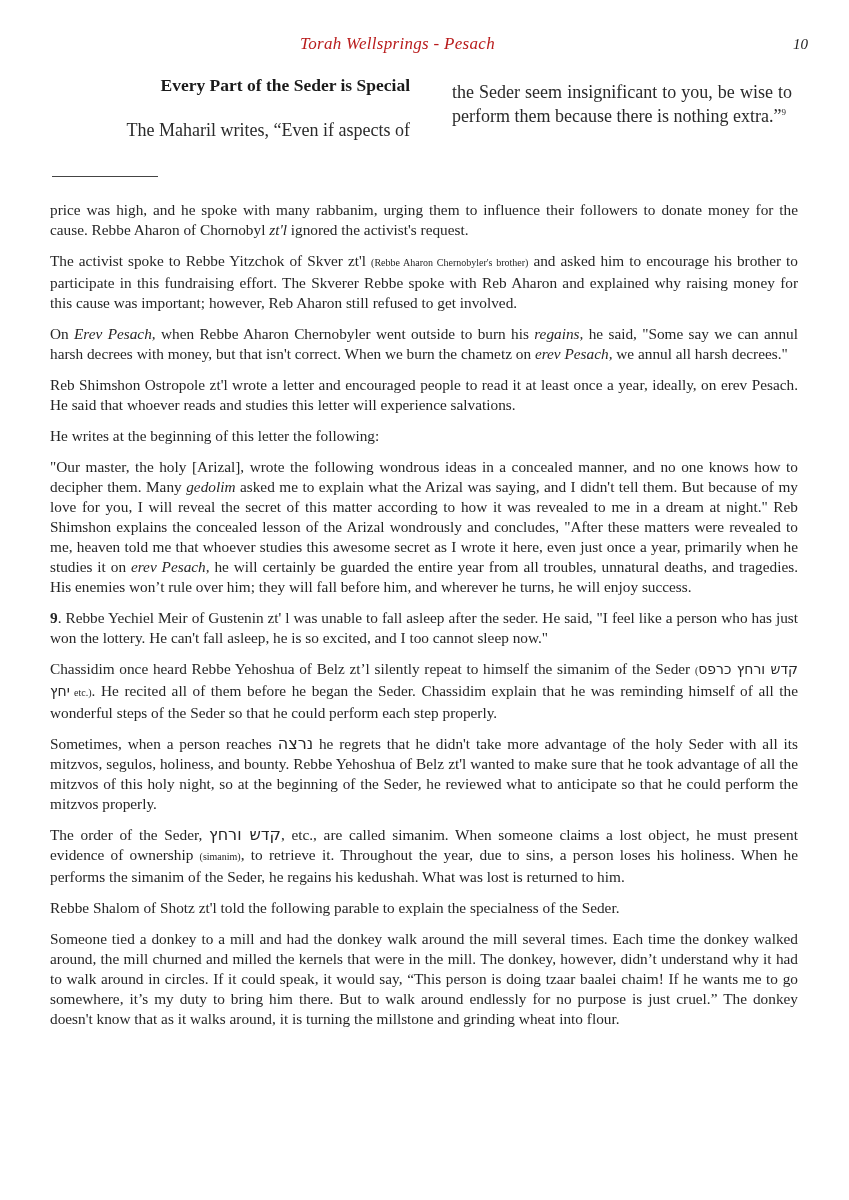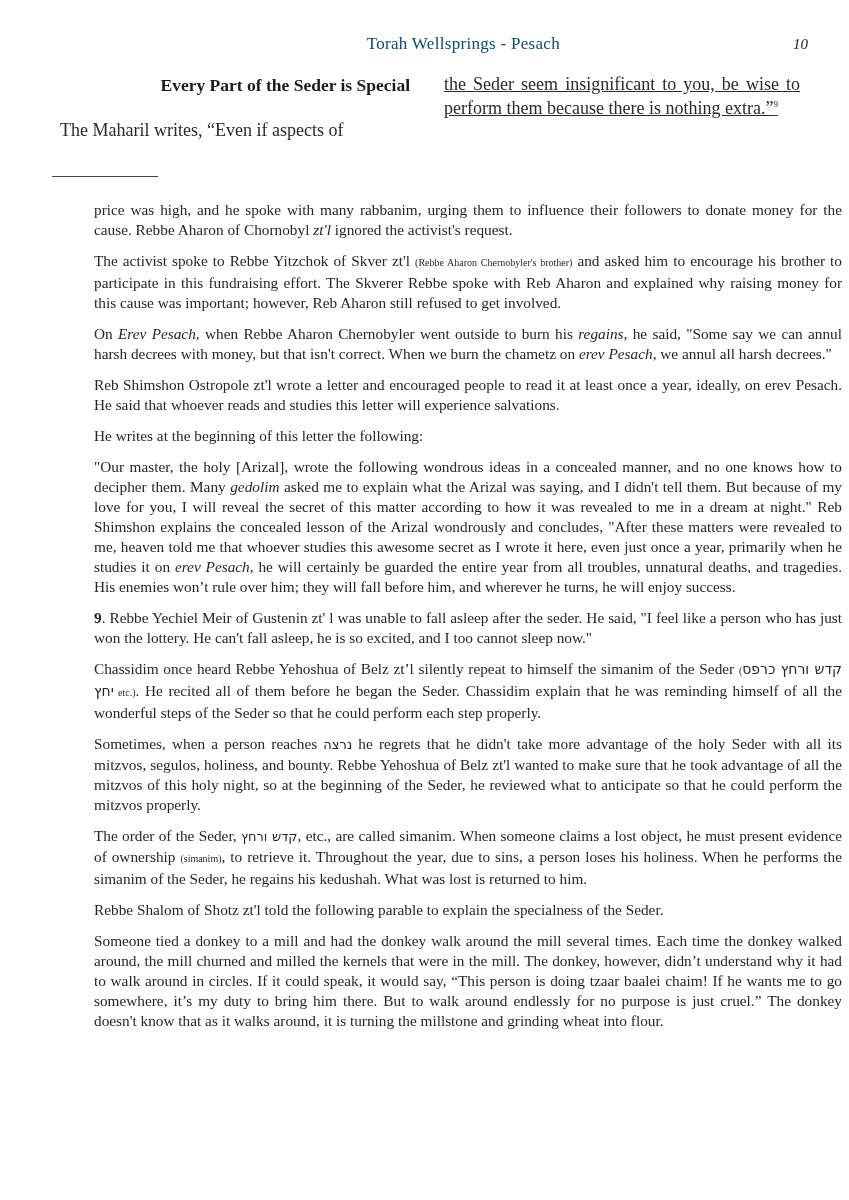--- a/index.html
+++ b/index.html
@@ -6,57 +6,57 @@
     body {
       width: 849px; height: 1200px; position: relative; overflow: hidden;
       font-family: "Liberation Serif", "DejaVu Serif", serif;
       color: #1e1e1e;
     }
     .running-header {
       position: absolute; left: 0; right: 0; top: 30px; height: 28px;
     }
     .header-title {
       position: absolute; left: 300px; width: 260px; top: 4px;
-      font-size: 17px; color: #0c4a6e; text-align: right;
+      font-style: italic; font-size: 17px; color: #b91c1c; text-align: left;
       letter-spacing: 0.3px;
     }
     .page-number {
       position: absolute; right: 41px; top: 6px;
       font-style: italic; font-size: 15px; color: #222;
     }
     .columns {
       position: absolute; top: 72px; left: 60px; width: 740px; height: 100px;
     }
     .col-left { position: absolute; left: 0; top: 0; width: 350px; }
     .col-right { position: absolute; left: 384px; top: 0; width: 356px; }
     .section-heading {
       font-family: "Liberation Serif", serif; font-weight: bold;
       font-size: 17.5px; text-align: right; margin: 3px 0 0 0; color: #1a1a1a;
     }
     .col-left .body-text {
-      font-size: 18px; text-align: left; margin-top: 22px; line-height: 24px; color: #2a2a2a;
+      font-size: 18px; text-align: right; margin-top: 22px; line-height: 24px; color: #2a2a2a;
     }
     .col-right .body-text {
-      font-size: 18px; line-height: 24px; text-align: justify; color: #2a2a2a; margin: 0; text-decoration: underline;
+      font-size: 18px; line-height: 24px; text-align: justify; color: #2a2a2a; margin: 8px;
     }
     sup.fn { font-size: 9px; vertical-align: super; line-height: 0; }
     .footnote-rule {
       position: absolute; left: 52px; top: 176px; width: 106px; height: 0;
       border-top: 1.6px solid #444;
     }
     .footnotes {
-      position: absolute; top: 200px; left: 50px; width: 748px; margin-left: 44px;
+      position: absolute; top: 200px; left: 50px; width: 748px;
     }
     .footnotes p {
       margin: 0 0 11px 0; font-size: 15.3px; line-height: 20px;
       text-align: justify; color: #262626;
     }
     .small { font-size: 10px; }
     .heb { font-family: "DejaVu Sans", sans-serif; font-size: 14px; unicode-bidi: embed; }
-    .heb-inline { font-family: "DejaVu Sans", sans-serif; font-size: 13px; }
+    .heb-inline { font-family: "DejaVu Sans", sans-serif; font-size: 16px; }
     em { font-style: italic; }
     b.fn-num { font-weight: bold; }
   </style>
 </head>
 <body>
 
 <div class="running-header">
   <div class="header-title">Torah Wellsprings - Pesach</div>
   <div class="page-number">10</div>
 </div>

